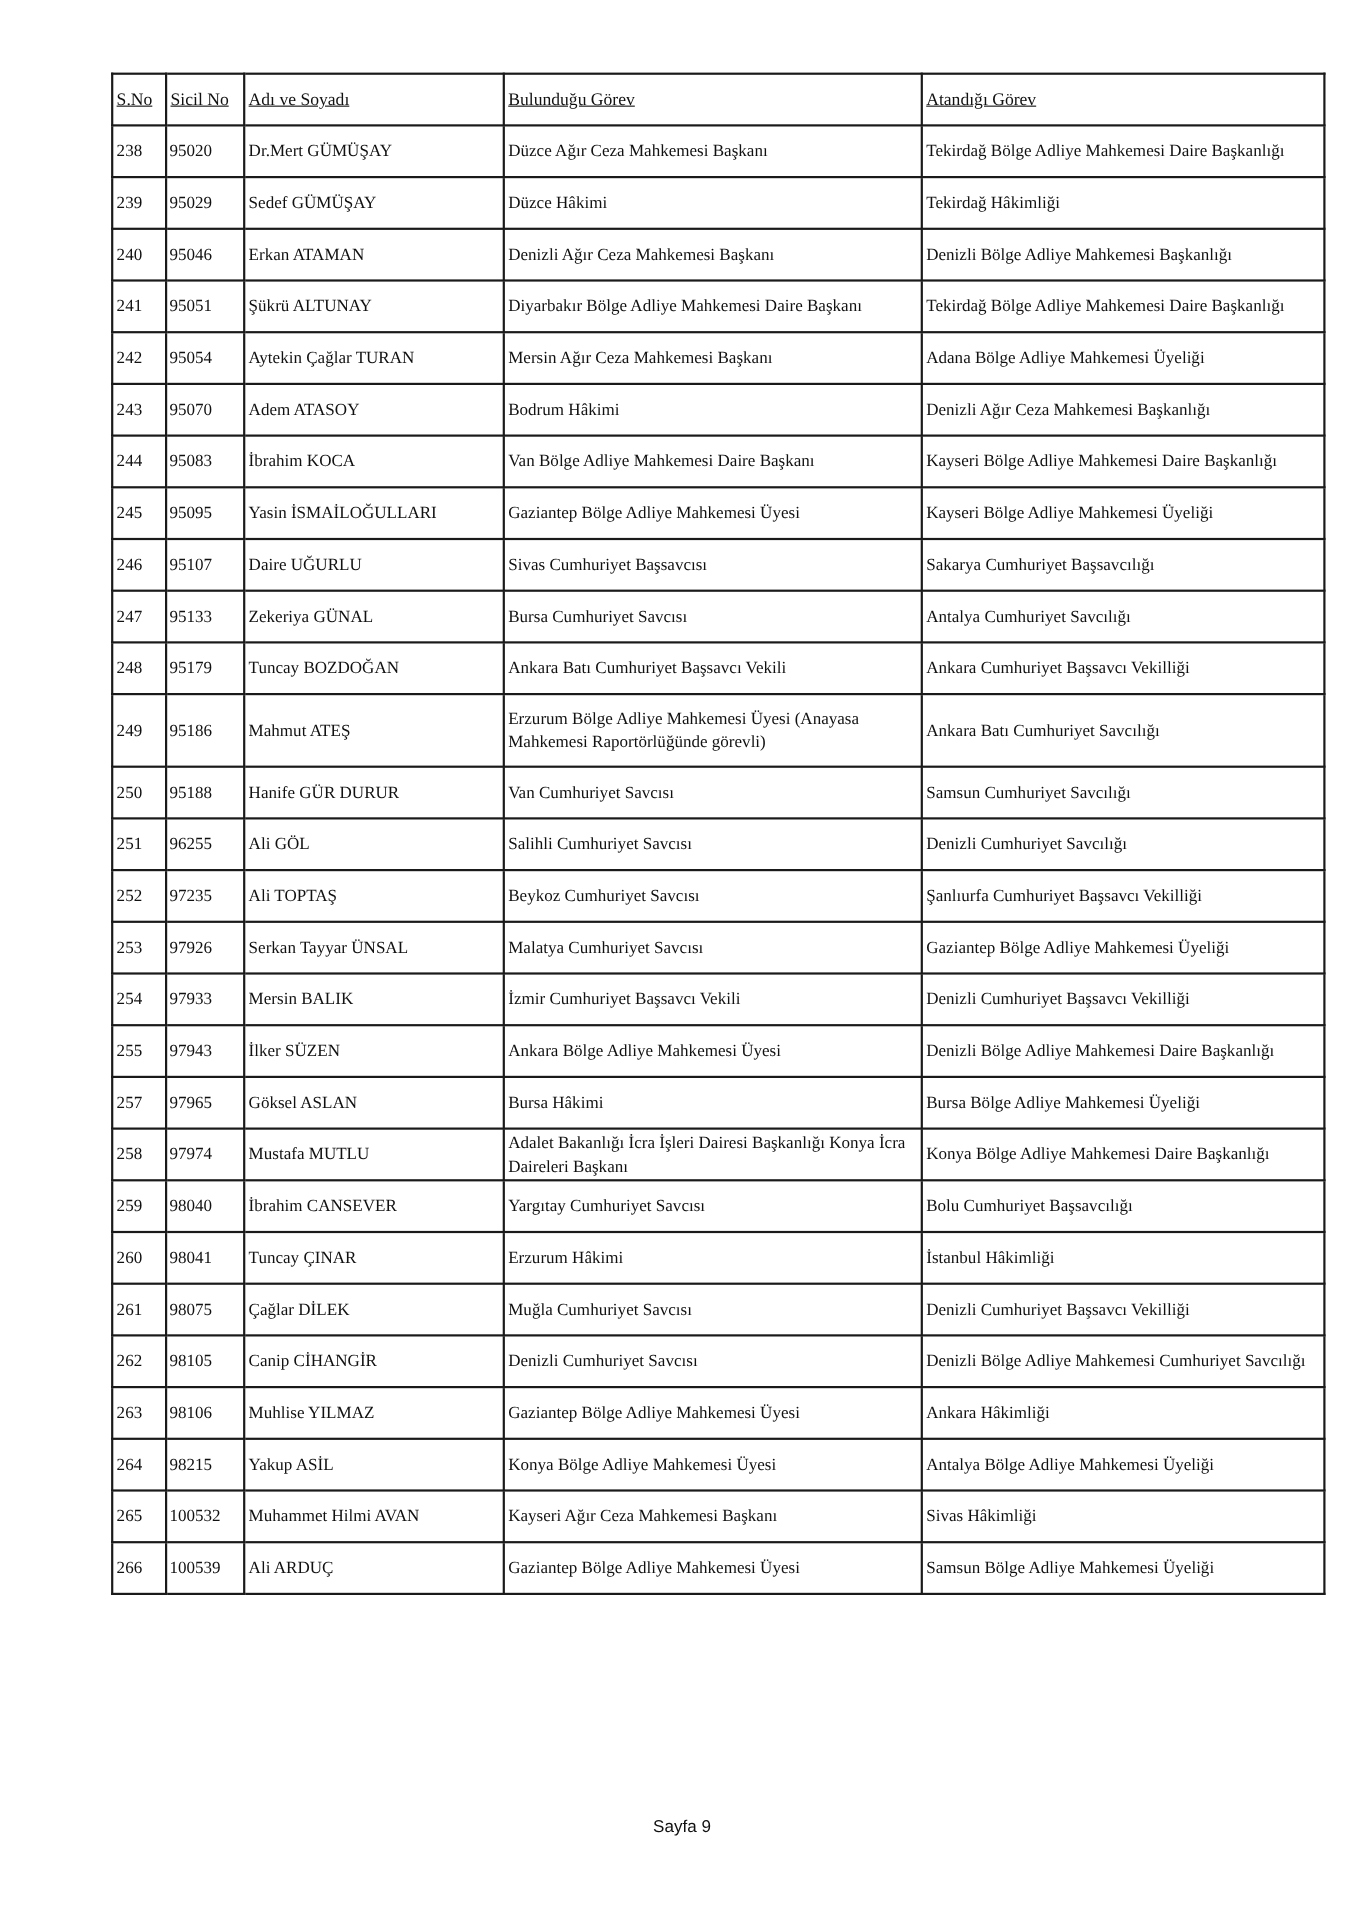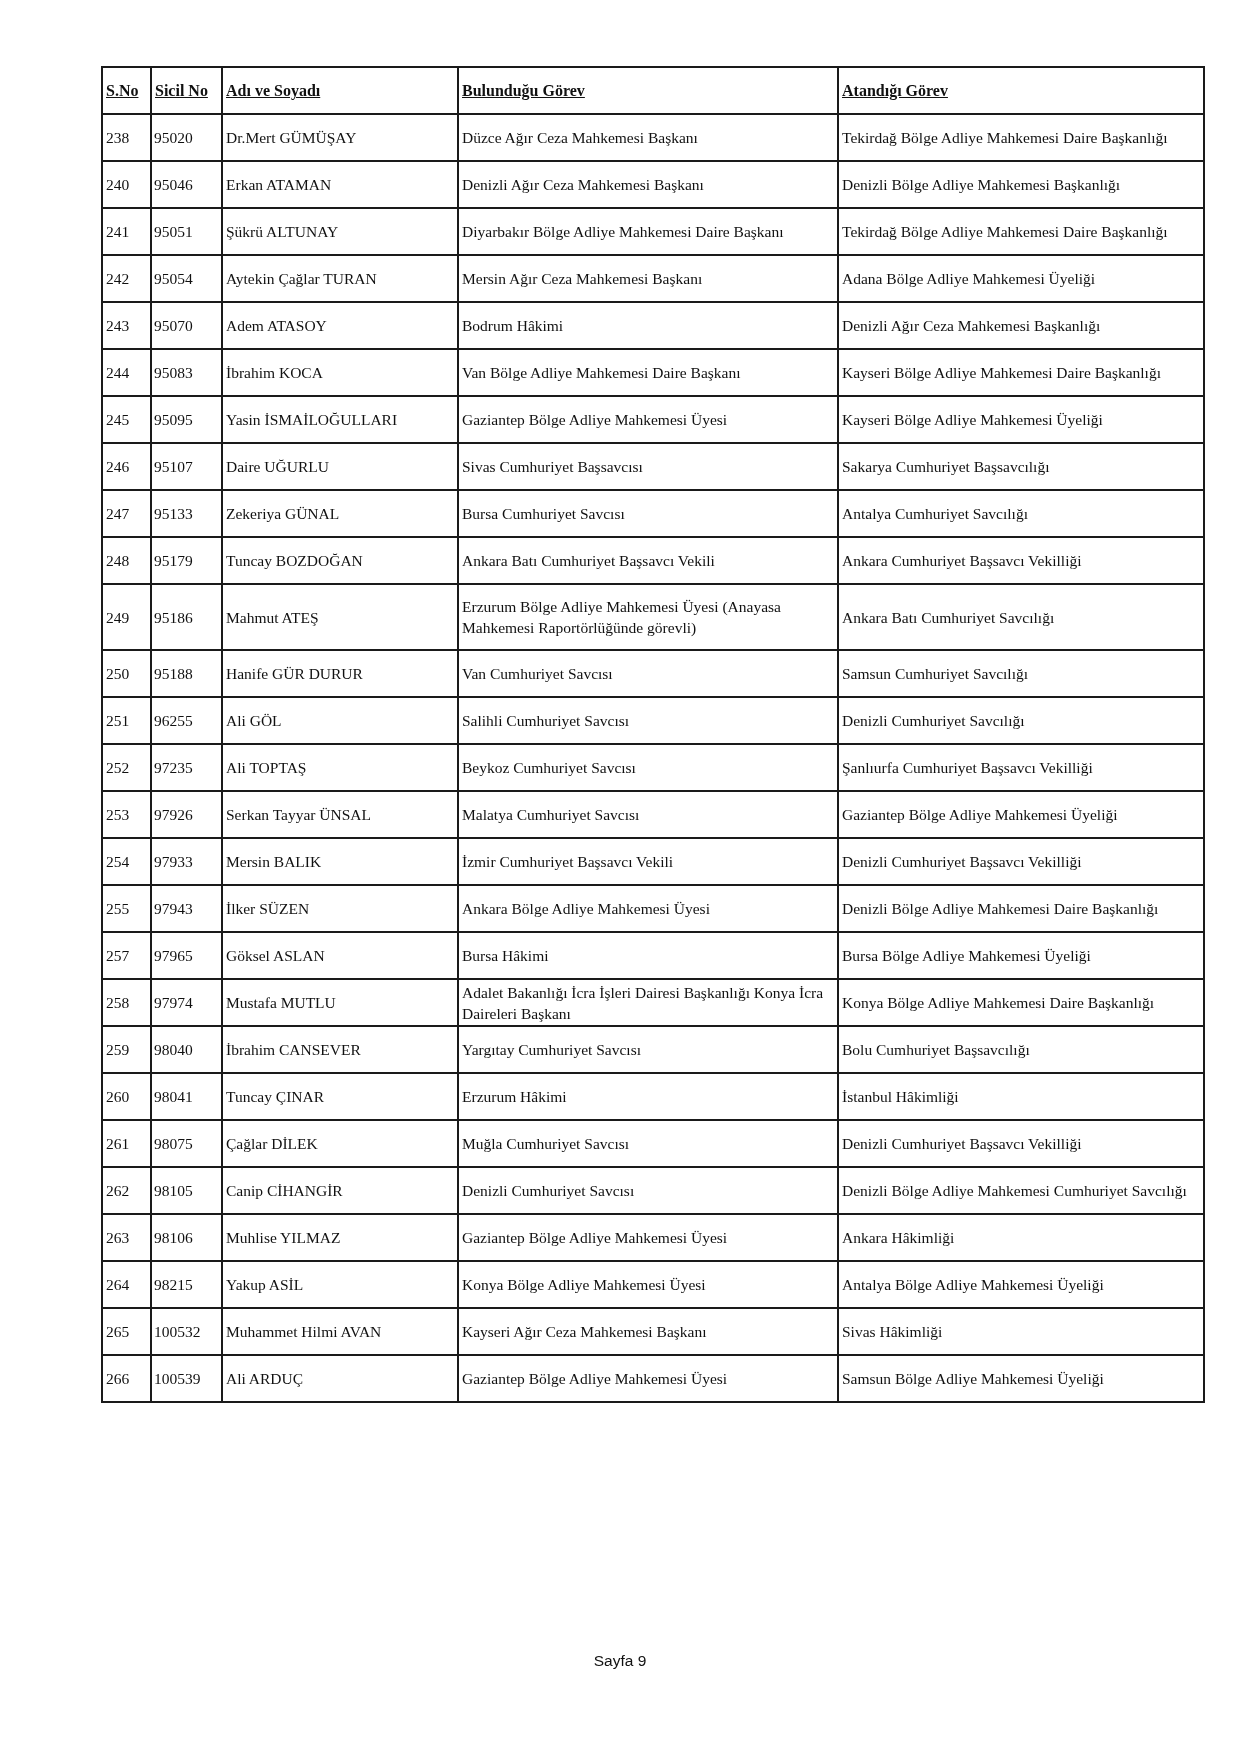--- a/index.html
+++ b/index.html
@@ -2,25 +2,25 @@
 <html><head>
 <meta charset="utf-8">
 <style>
   html, body { margin: 0; padding: 0; background: #ffffff; }
   body { width: 1240px; height: 1754px; position: relative; overflow: hidden;
          font-family: "Liberation Serif", "DejaVu Serif", serif; color: #111; }
   #doc-table { position: absolute; left: 101px; top: 66px; width: 1102px;
                border-collapse: collapse; table-layout: fixed; font-size: 15.5px; }
   #doc-table th, #doc-table td { border: 2px solid #1a1a1a; padding: 0 3px;
                vertical-align: middle; line-height: 21px; }
-  #doc-table th { height: 45px; text-align: left; font-weight: bold; font-size: 16px; border-radius: 20px; }
+  #doc-table th { height: 45px; text-align: left; font-weight: normal; font-size: 16px; border-radius: 20px; }
   #doc-table th span { text-decoration: underline; }
   #doc-table td { height: 45px; }
   #doc-table tr.tall td { height: 64px; }
-  #doc-table td.sno { padding-right: 1px; }
+  #doc-table td.sno { text-align: right; padding-right: 21px; }
   #doc-table td.sicil { padding-left: 2px; margin-top: 24px; }
   .page-footer { position: absolute; top: 1652px; left: 0; width: 1240px; text-align: center;
                  font-family: "Liberation Sans", "DejaVu Sans", sans-serif; font-size: 15.5px; color: #111; }
 </style>
 </head>
 <body>
 
 <table id="doc-table">
   <colgroup>
     <col style="width:49px">
@@ -40,20 +40,27 @@
   </thead>
   <tbody id="table-body">
       <tr>
         <td class="sno">238</td>
         <td class="sicil">95020</td>
         <td>Dr.Mert GÜMÜŞAY</td>
         <td>Düzce Ağır Ceza Mahkemesi Başkanı</td>
         <td>Tekirdağ Bölge Adliye Mahkemesi Daire Başkanlığı</td>
       </tr>
       <tr>
+        <td class="sno">239</td>
+        <td class="sicil">95029</td>
+        <td>Sedef GÜMÜŞAY</td>
+        <td>Düzce Hâkimi</td>
+        <td>Tekirdağ Hâkimliği</td>
+      </tr>
+      <tr>
         <td class="sno">240</td>
         <td class="sicil">95046</td>
         <td>Erkan ATAMAN</td>
         <td>Denizli Ağır Ceza Mahkemesi Başkanı</td>
         <td>Denizli Bölge Adliye Mahkemesi Başkanlığı</td>
       </tr>
       <tr>
         <td class="sno">241</td>
         <td class="sicil">95051</td>
         <td>Şükrü ALTUNAY</td>

